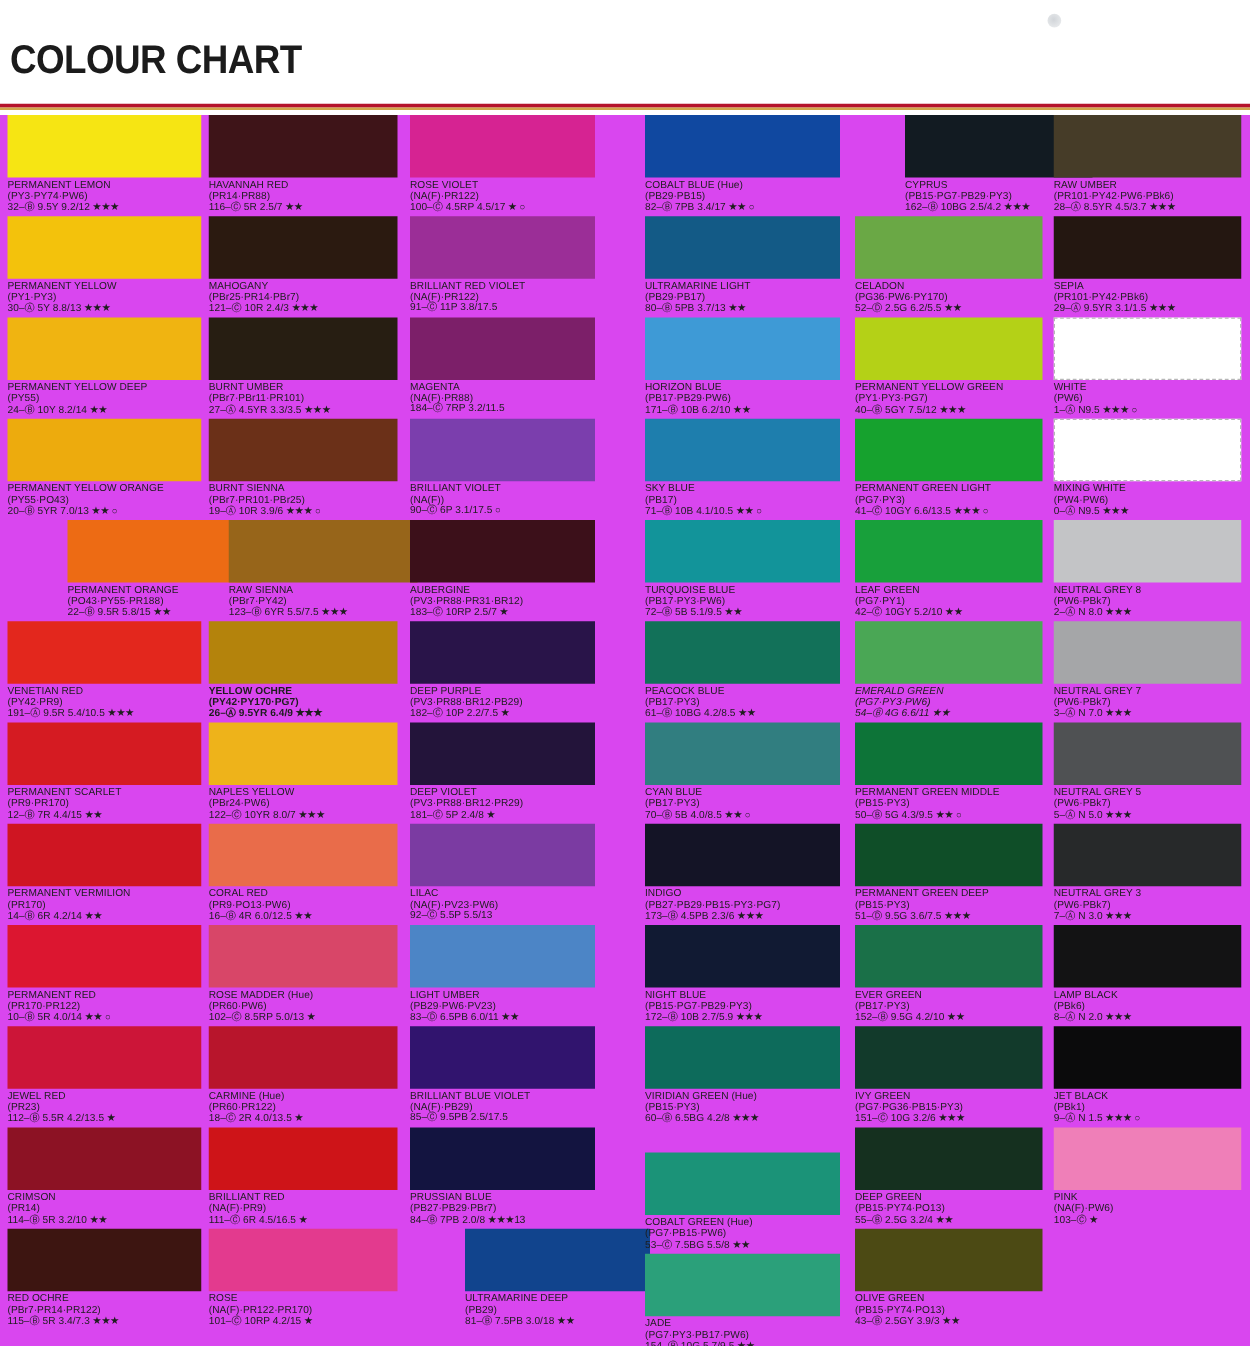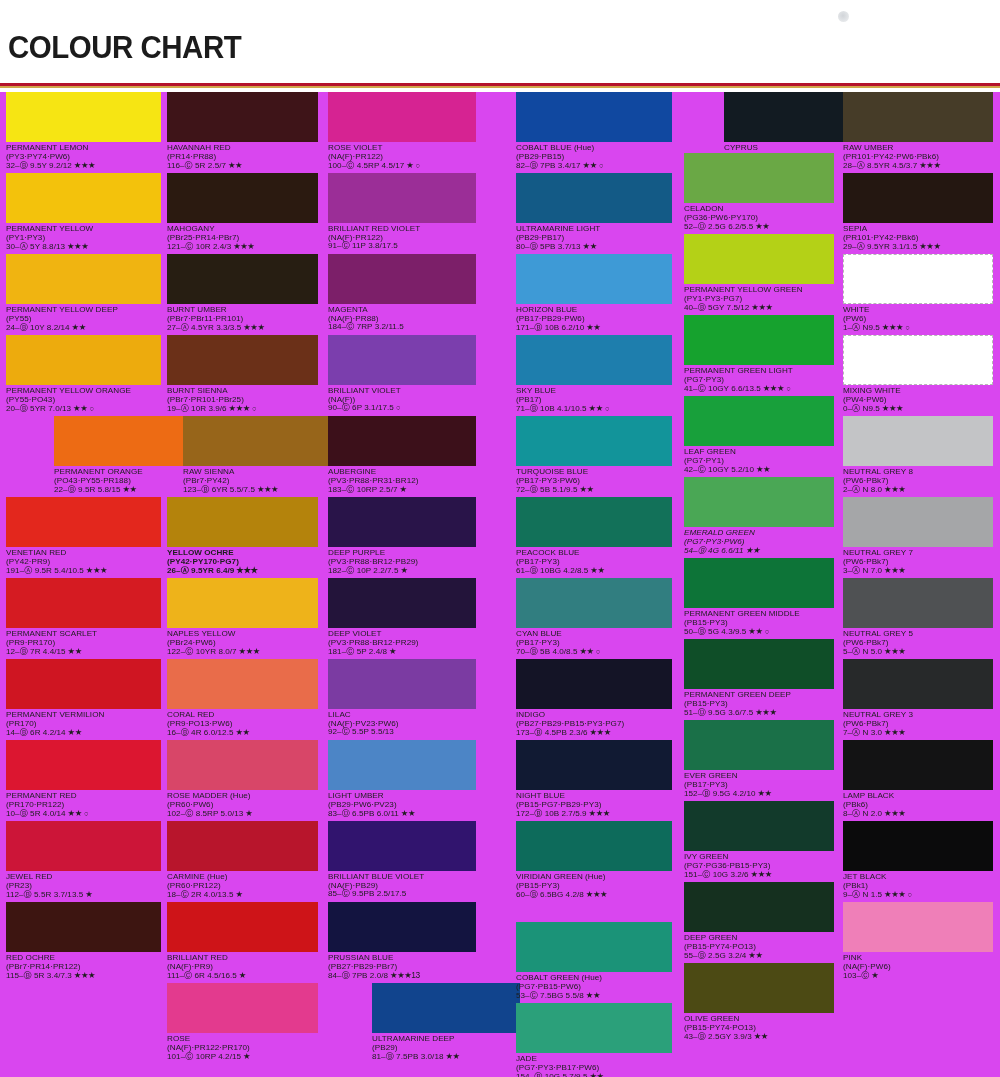--- a/index.html
+++ b/index.html
@@ -209,21 +209,29 @@
             <span class="cap-name">PERMANENT RED</span>
             <span class="cap-pigment">(PR170·PR122)</span>
             <span class="cap-code"><span>10–Ⓑ  5R 4.0/14</span><span class="stars"> ★★</span><span class="circ"> ○</span></span>
           </div>
         </div>
         <div class="swatch-card" style="height: 80px;">
           <div class="swatch" style="width: 155px; height: 50px; background: rgb(204, 21, 56);"></div>
           <div class="caption">
             <span class="cap-name">JEWEL RED</span>
             <span class="cap-pigment">(PR23)</span>
-            <span class="cap-code"><span>112–Ⓑ  5.5R 3.7/13.5</span><span class="stars"> ★</span></span>
+            <span class="cap-code"><span>112–Ⓑ  5.5R 4.2/13.5</span><span class="stars"> ★</span></span>
+          </div>
+        </div>
+        <div class="swatch-card" style="height: 80px;">
+          <div class="swatch" style="width: 155px; height: 50px; background: rgb(140, 18, 36);"></div>
+          <div class="caption">
+            <span class="cap-name">CRIMSON</span>
+            <span class="cap-pigment">(PR14)</span>
+            <span class="cap-code"><span>114–Ⓑ  5R 3.2/10</span><span class="stars"> ★★</span></span>
           </div>
         </div>
         <div class="swatch-card" style="height: 80px;">
           <div class="swatch" style="width: 155px; height: 50px; background: rgb(61, 21, 17);"></div>
           <div class="caption">
             <span class="cap-name">RED OCHRE</span>
             <span class="cap-pigment">(PBr7·PR14·PR122)</span>
             <span class="cap-code"><span>115–Ⓑ  5R 3.4/7.3</span><span class="stars"> ★★★</span></span>
           </div>
         </div>
@@ -516,21 +524,21 @@
         <div class="swatch-card" style="height: 80px;">
           <div class="swatch" style="width: 156px; height: 50px; background: rgb(43, 160, 122);"></div>
           <div class="caption">
             <span class="cap-name">JADE</span>
             <span class="cap-pigment">(PG7·PY3·PB17·PW6)</span>
             <span class="cap-code"><span>154–Ⓑ  10G 5.7/9.5</span><span class="stars"> ★★</span></span>
           </div>
         </div>
       </div>
       <div class="column" style="position: absolute; left: 684px; top: 0px; width: 150px;">
-        <div class="swatch-card" style="height: 60px; padding-left: 40px;">
+        <div class="swatch-card" style="height: 80px; padding-left: 40px;">
           <div class="swatch" style="width: 150px; height: 50px; background: rgb(18, 27, 34);"></div>
           <div class="caption">
             <span class="cap-name">CYPRUS</span>
             <span class="cap-pigment">(PB15·PG7·PB29·PY3)</span>
             <span class="cap-code"><span>162–Ⓑ  10BG 2.5/4.2</span><span class="stars"> ★★★</span></span>
           </div>
         </div>
         <div class="swatch-card" style="height: 80px;">
           <div class="swatch" style="width: 150px; height: 50px; background: rgb(106, 168, 69);"></div>
           <div class="caption">

